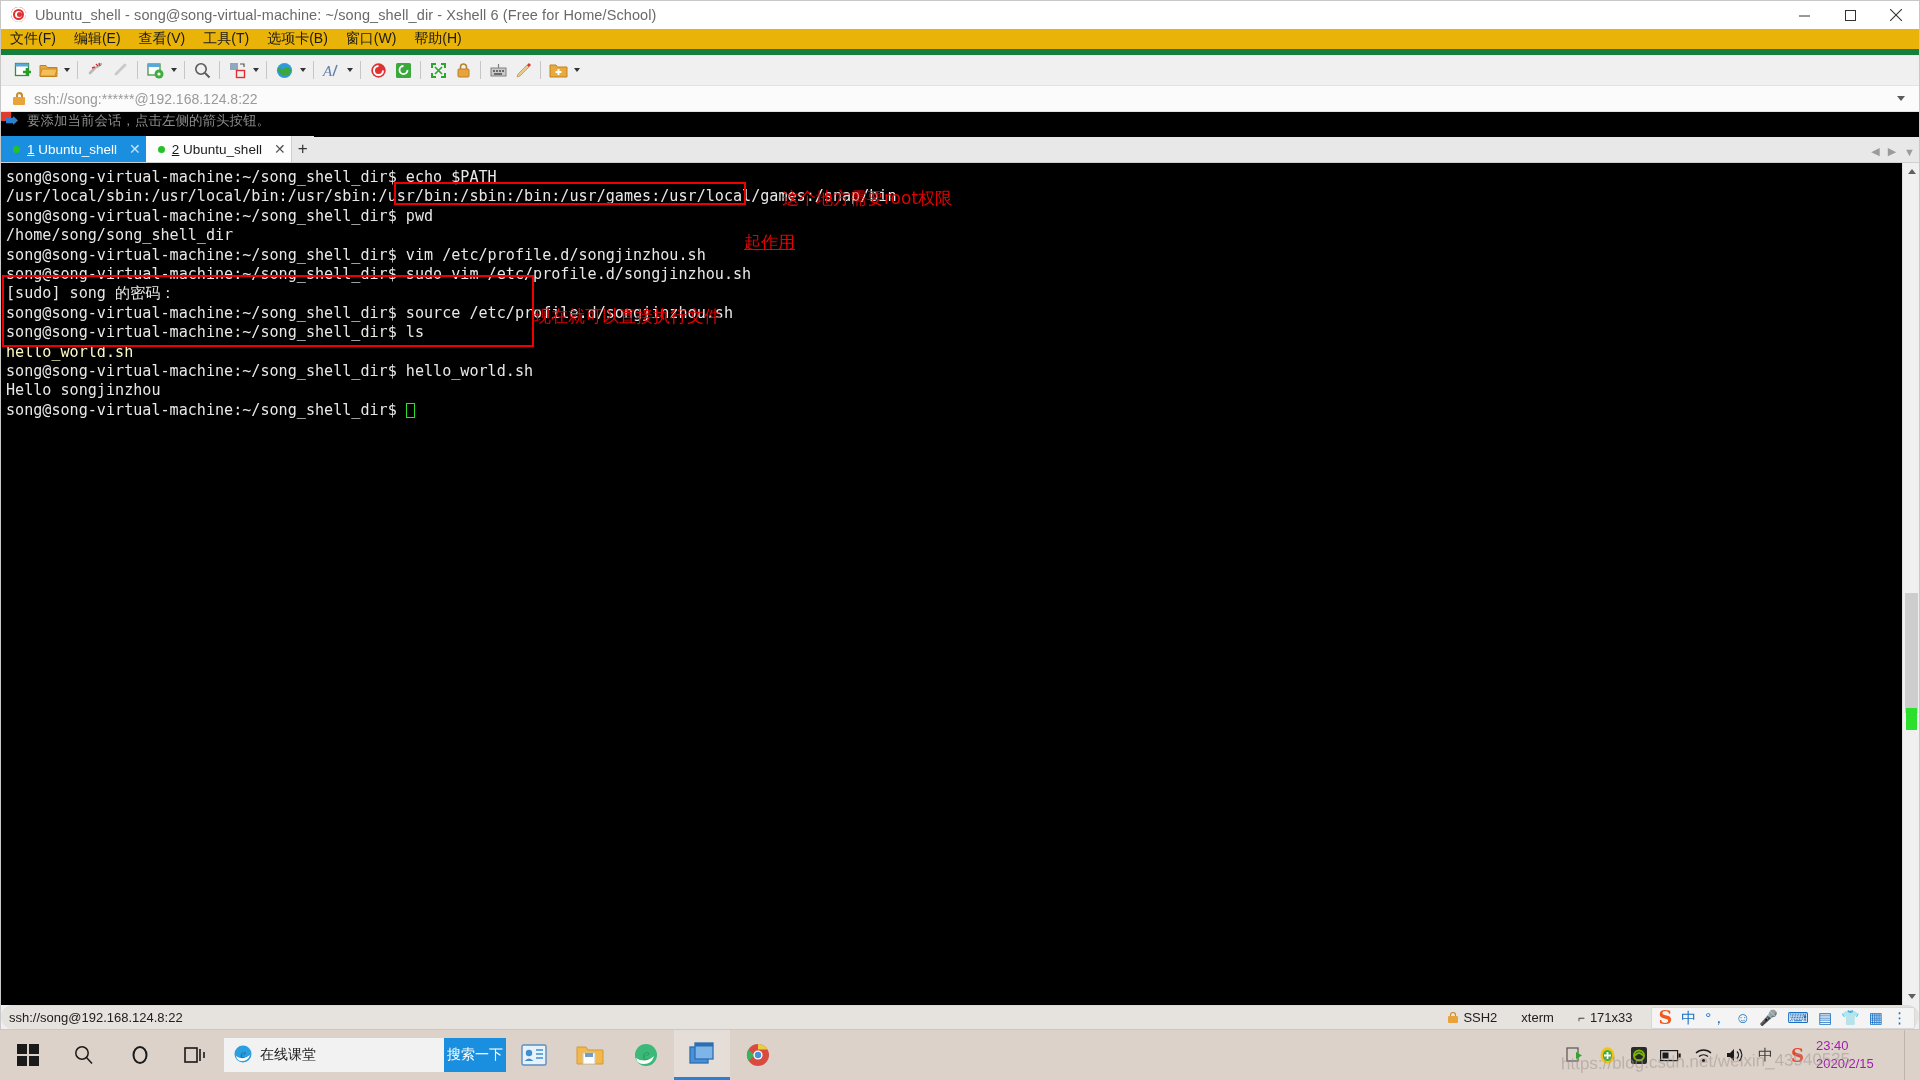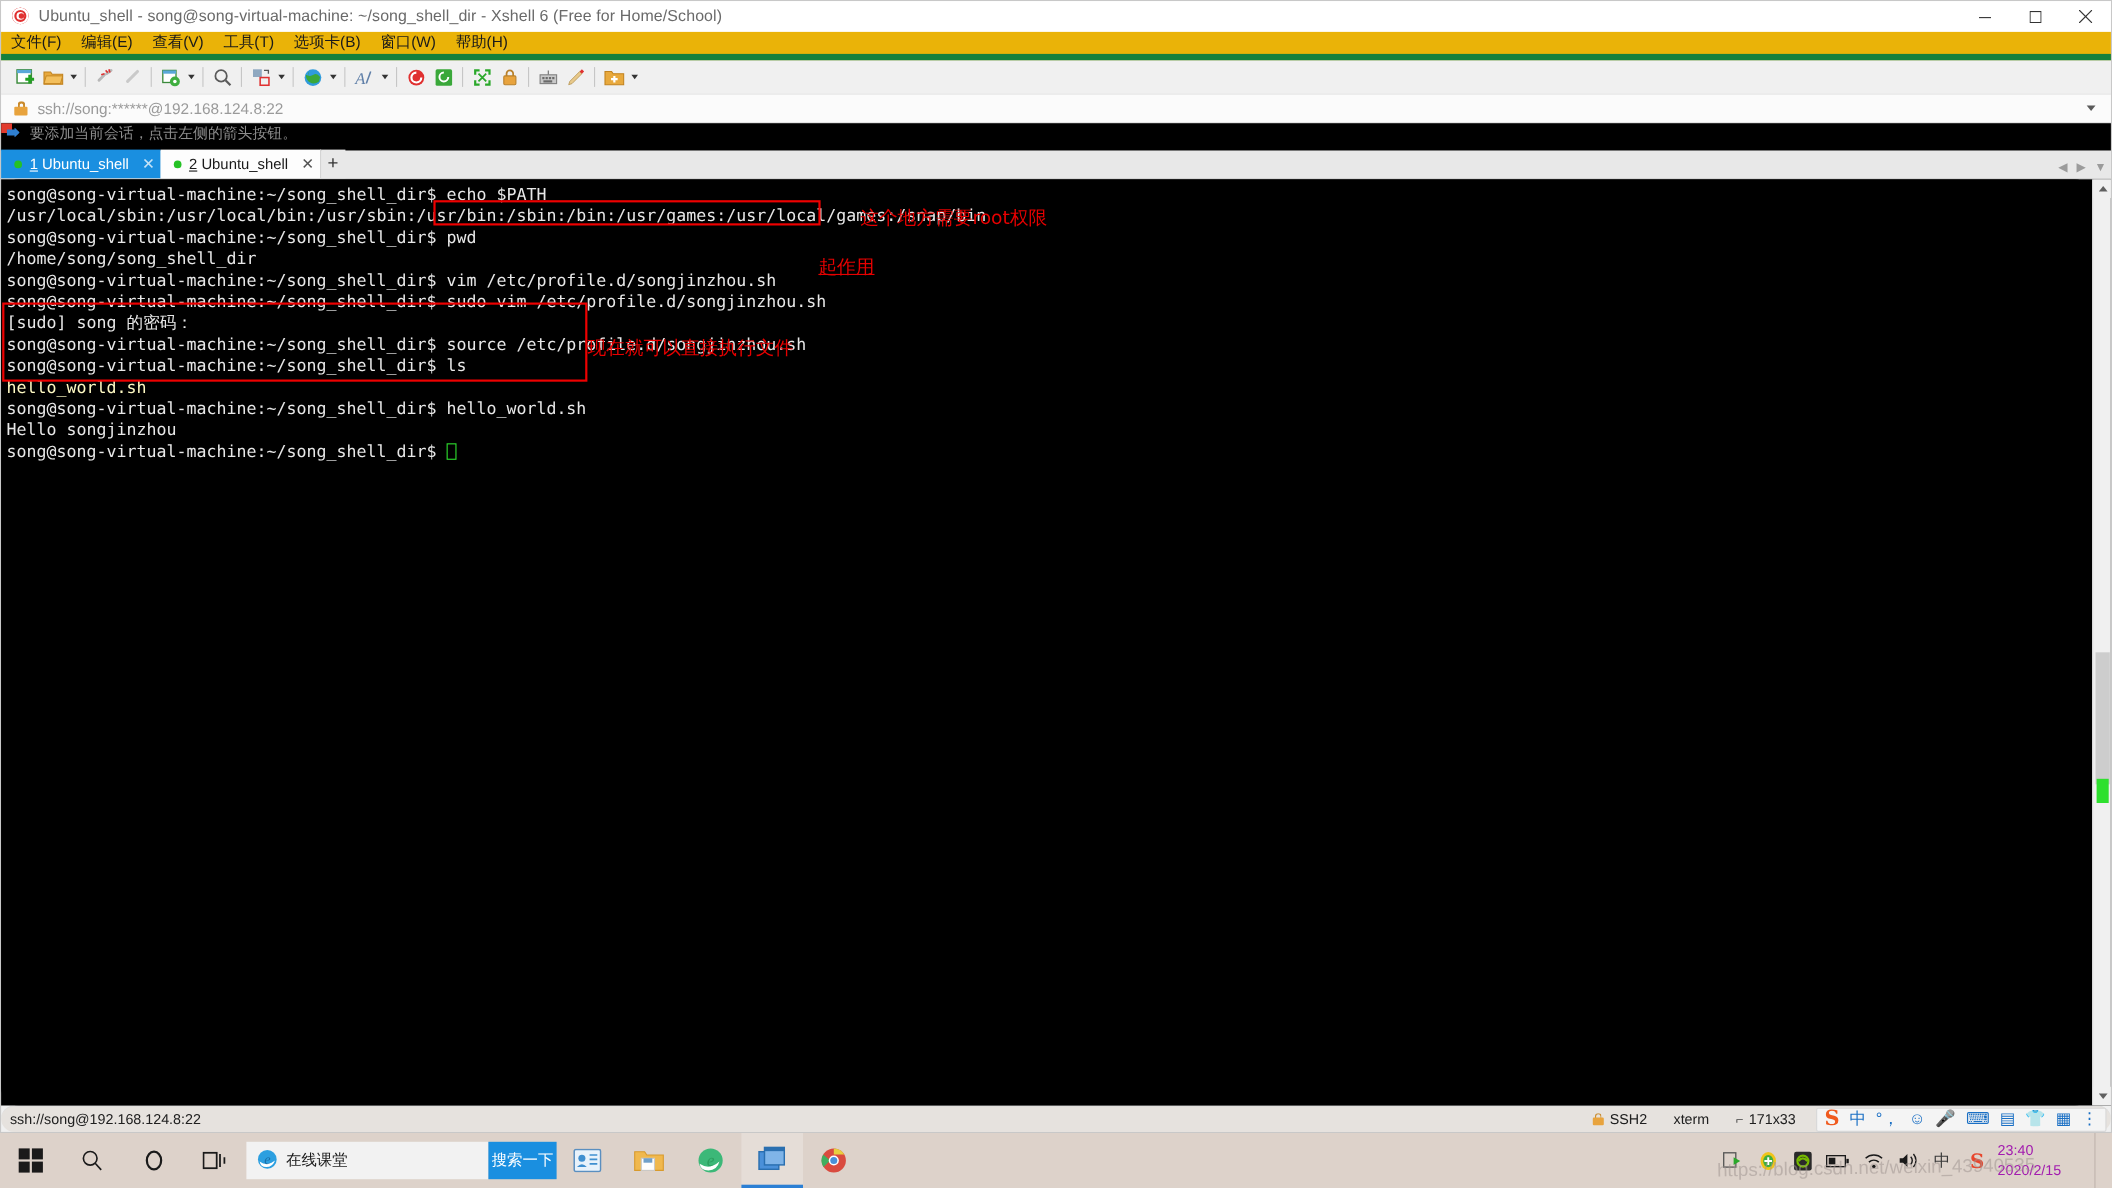--- a/index.html
+++ b/index.html
@@ -158,21 +158,20 @@
     overflow: hidden;
   }
   .terminal {
     position: absolute; left: 0; top: 0; right: 17px; bottom: 0;
     background: #000000;
     font-family: "DejaVu Sans Mono", "Liberation Mono", monospace;
     font-size: 15.1px; line-height: 19.4px;
     color: #e8e8e8; padding: 5px 0 0 5px;
     white-space: pre;
     letter-spacing: 0px;
-    border-radius: 16px;
   }
   .t-line { height: 19.4px; }
   .green { color: #fef9c3; }
   .cursor-blk {
     display:inline-block; width:9px; height:15px;
     border:1px solid #2ee02e; vertical-align:-3px;
   }
   
   .term-scroll {
     position: absolute; right: 0; top: 0; width: 17px; bottom: 0;

